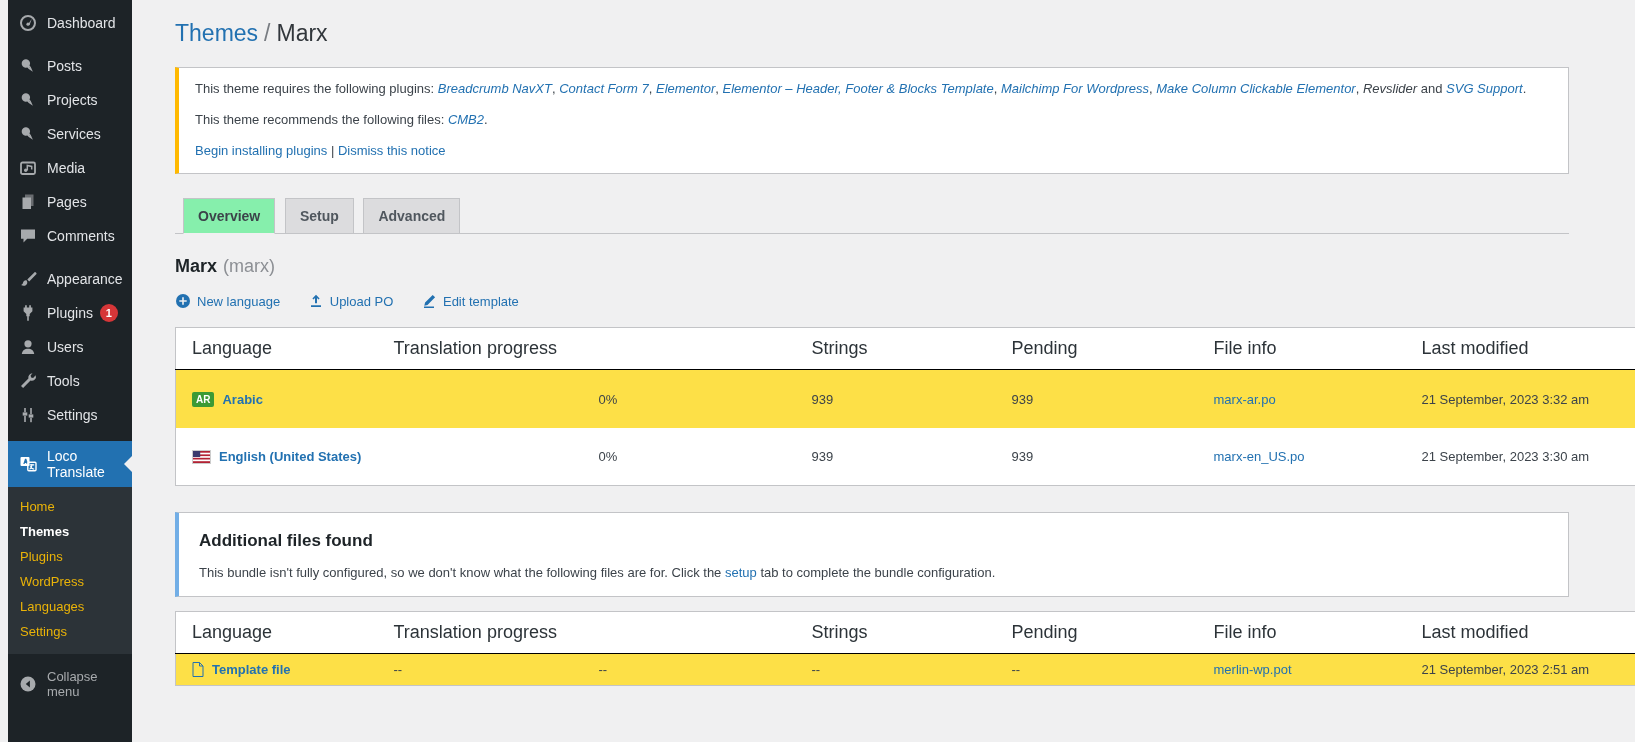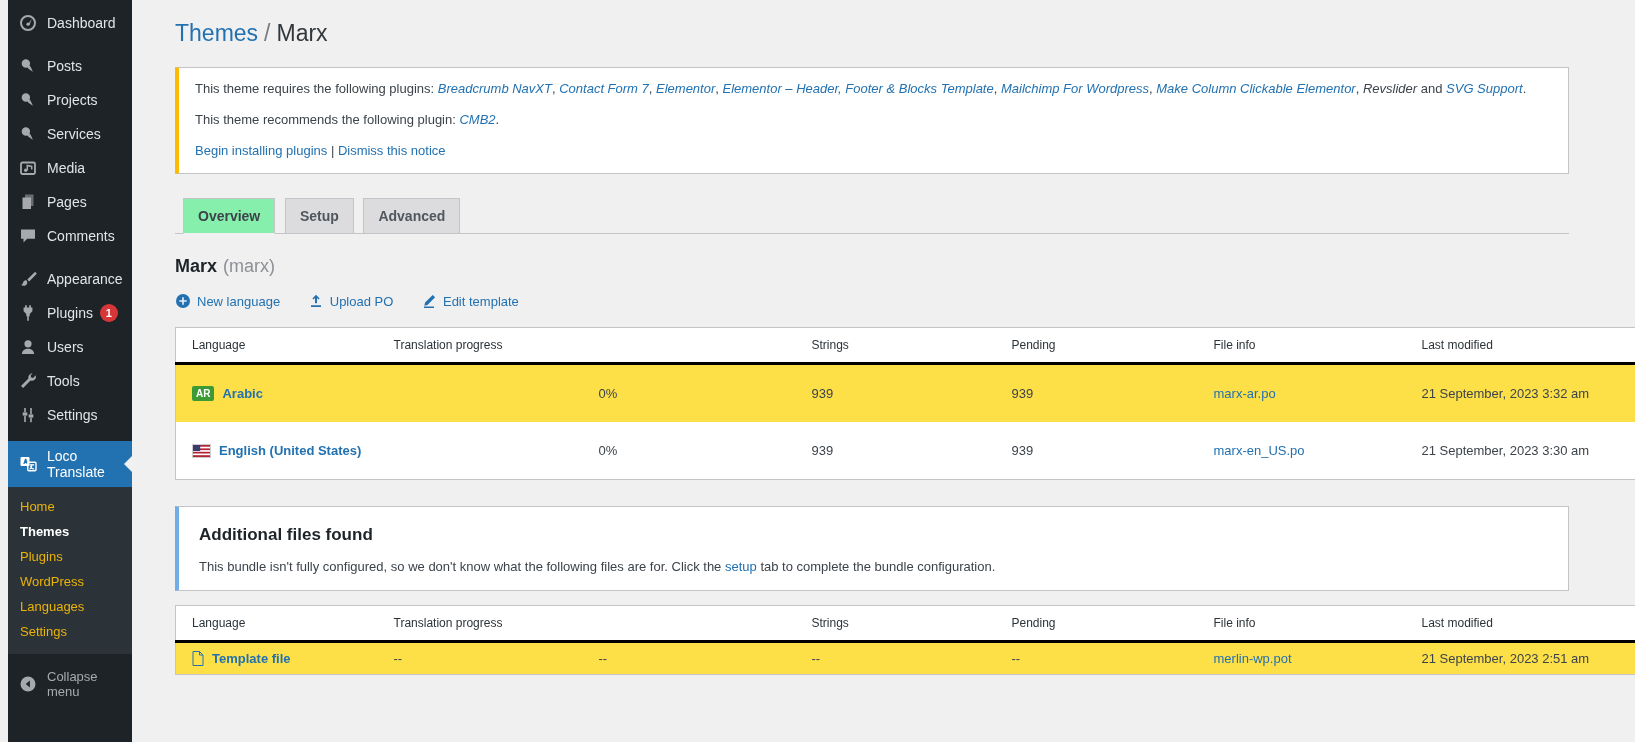--- a/index.html
+++ b/index.html
@@ -49,22 +49,22 @@
   .bundle-h{margin:22px 0 0;font-size:18px}
   .bundle-h .name{font-weight:700;color:#1d2327}
   .bundle-h .slug{color:#8c8f94;font-weight:400;margin-left:6px}
 
   .actions{margin:16px 0 15px}
   .actions a{color:#2271b1;margin-right:24px;display:inline-flex;align-items:center}
   .actions .aic{width:16px;height:16px;margin-right:6px;display:inline-flex;color:#2271b1}
 
   table.loco{border-collapse:collapse;width:1800px;table-layout:fixed;background:#fff;
       border:1px solid #c3c4c7}
-  table.loco th{text-align:left;font-weight:400;color:#2c3338;font-size:12px;
-      padding:10px 8px 10px 16px;border-bottom:3px solid #000000;background:#fff}
+  table.loco th{text-align:left;font-weight:400;color:#2c3338;font-size:18px;
+      padding:10px 8px 10px 16px;border-bottom:1px solid #000000;background:#fff}
   table.loco td{padding:8px 8px 8px 16px;vertical-align:middle;color:#3c434a;white-space:nowrap}
   tr.stripe td{background:#fde047}
   tr.tall td{height:58px}
   .langcell{display:flex;align-items:center}
   .langcell a{color:#2271b1;font-weight:700}
   .arbadge{display:inline-block;background:#3c9a35;color:#fff;font-size:10px;font-weight:700;
       padding:2px 4px;border-radius:2px;margin-right:8px;line-height:1.1}
   .flag{margin-right:8px;display:inline-flex;border:1px solid #cdcdcd}
   .docic{margin-right:8px;display:inline-flex}
   .track{width:186px;height:18px;background:#dcdcde}
@@ -253,21 +253,21 @@
 </div>
 
 <div class="content">
 
   <div class="breadcrumb">
     <a>Themes</a><span class="sep">/</span><span>Marx</span>
   </div>
 
   <div class="notice">
     <p><span>This theme requires the following plugins: </span><a class="plug">Breadcrumb NavXT</a><span>, </span><a class="plug">Contact Form 7</a><span>, </span><a class="plug">Elementor</a><span>, </span><a class="plug">Elementor – Header, Footer &amp; Blocks Template</a><span>, </span><a class="plug">Mailchimp For Wordpress</a><span>, </span><a class="plug">Make Column Clickable Elementor</a><span>, </span><span class="em-dark">Revslider</span><span> and </span><a class="plug">SVG Support</a><span>.</span></p>
-    <p><span>This theme recommends the following plugin: </span><a class="plug">CMB2</a><span>.</span></p>
+    <p><span>This theme recommends the following files: </span><a class="plug">CMB2</a><span>.</span></p>
     <p><a>Begin installing plugins</a><span> | </span><a>Dismiss this notice</a></p>
   </div>
 
   <div class="tabs">
     <span class="nav-tab active">Overview</span>
     <span class="nav-tab">Setup</span>
     <span class="nav-tab">Advanced</span>
   </div>
 
   <div class="bundle-h">

